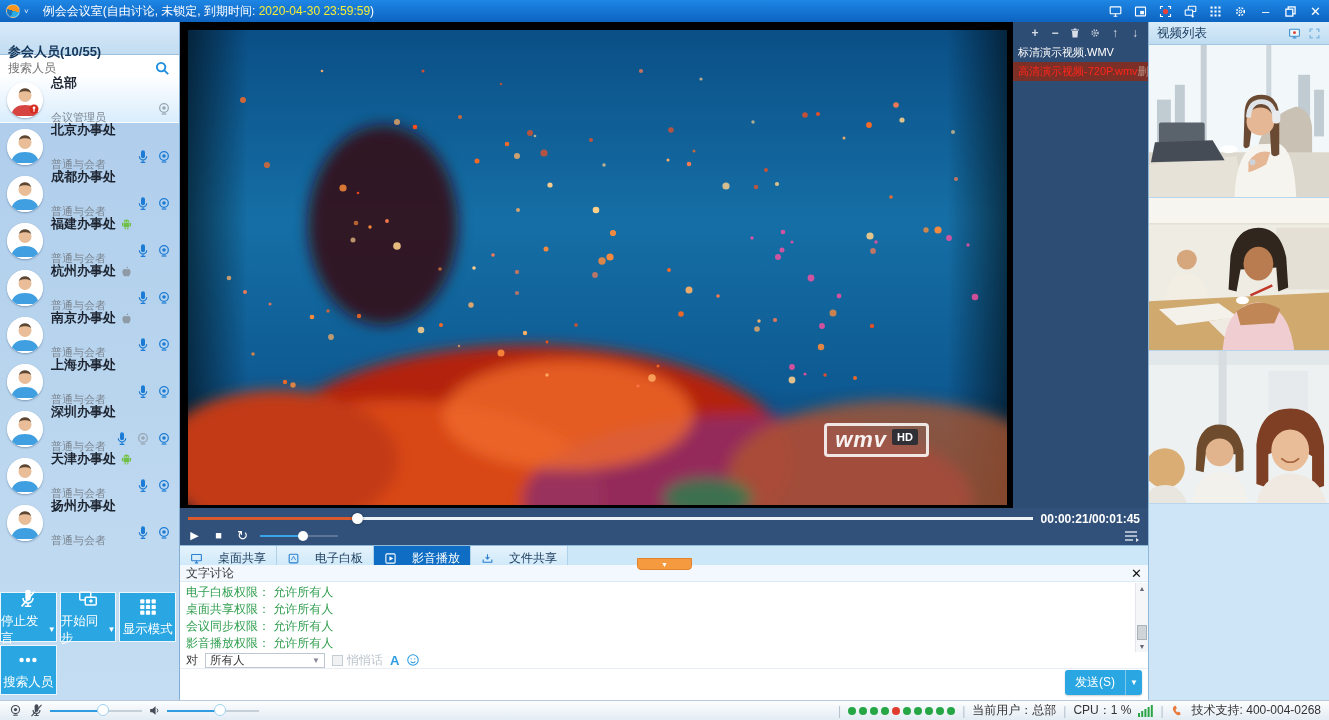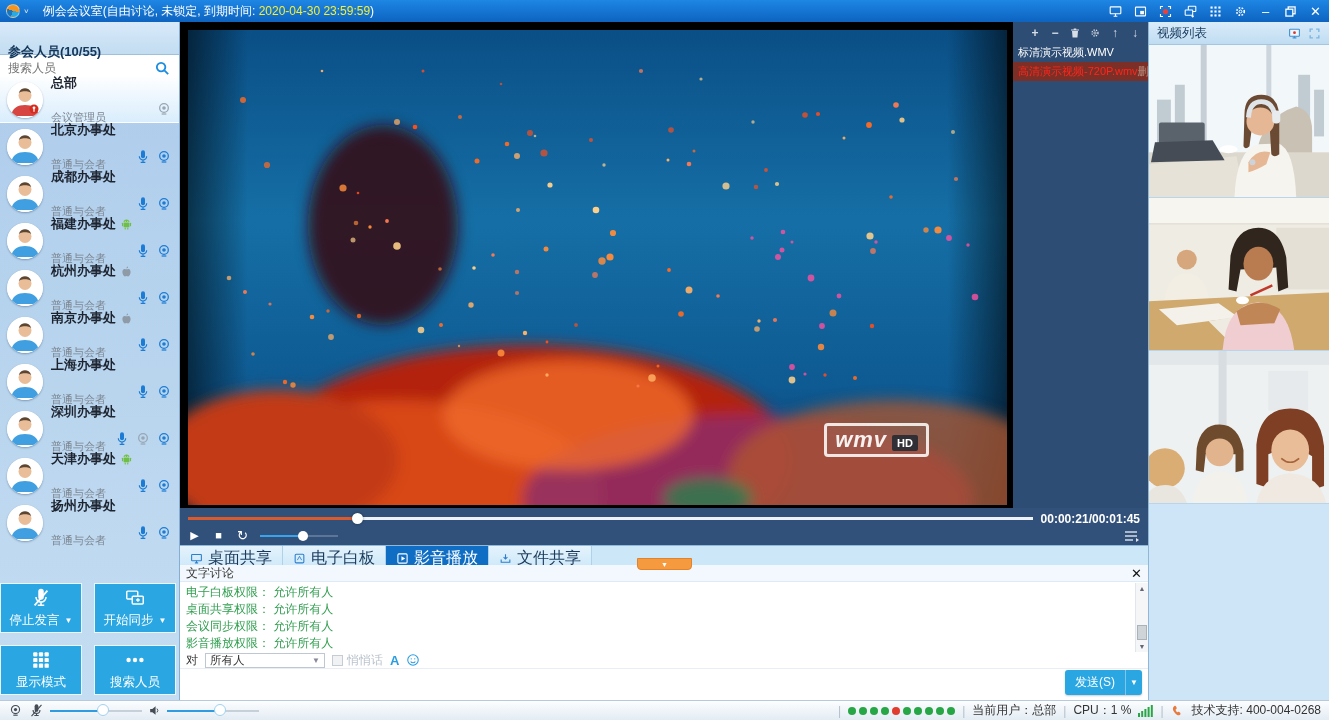--- a/index.html
+++ b/index.html
@@ -31,32 +31,32 @@
 .avatar svg{width:100%;height:100%}
 .pinfo{margin-left:8px;display:flex;flex-direction:column;justify-content:center;gap:18px;min-width:0}
 .pname-line{display:flex;align-items:center;gap:4px}
 .pname{font-size:13px;font-weight:bold;color:#1d2430;white-space:nowrap}
 .prole{font-size:11px;color:#7c8691}
 .plat{width:13px;height:13px;flex:none}
 .plat svg{width:100%;height:100%}
 .picons{margin-left:auto;display:flex;gap:5px;align-self:flex-end;padding-bottom:5px}
 .picons .ico{width:16px;height:16px;color:#1c7cd5;cursor:pointer}
 .picons .ico.idle{color:#98a6b4}
-.btn-grid{position:absolute;left:0;right:3px;bottom:5px;display:grid;grid-template-columns:1fr 1fr;grid-auto-rows:50px;gap:12px}
+.btn-grid{position:absolute;left:0;right:3px;bottom:5px;display:grid;grid-template-columns:1fr 1fr 1fr;grid-auto-rows:50px;gap:3px}
 .abtn{background:#2aa7e2;border:1px solid #eaf5fc;color:#fff;display:flex;flex-direction:column;align-items:center;justify-content:center;gap:3px;cursor:pointer}
 .abtn .bico{width:22px;height:22px}
 .abtn .blabel{font-size:12.5px;display:flex;align-items:center;gap:5px}
 .abtn .dd{font-size:8px}
 
 
 .center{position:absolute;left:180px;top:22px;width:968px;height:678px}
 .player{position:relative;width:100%;height:523px;background:#000}
 .video-art{position:absolute;left:8px;top:8px;width:819px;height:475px}
 .video-art > svg{width:100%;height:100%}
-.wmv-badge{position:absolute;right:78px;bottom:48px;display:flex;align-items:flex-end;gap:5px;border:3px solid rgba(255,255,255,.85);border-radius:4px;padding:3px 8px;background:rgba(150,150,150,.15)}
+.wmv-badge{position:absolute;right:78px;bottom:48px;display:flex;align-items:flex-start;gap:5px;border:3px solid rgba(255,255,255,.85);border-radius:4px;padding:3px 8px;background:rgba(150,150,150,.15)}
 .wmv-text{font-size:22px;font-weight:bold;font-style:italic;color:rgba(255,255,255,.92);letter-spacing:1px;line-height:1}
 .hd-box{background:rgba(40,45,52,.92);color:#fff;font-size:11px;font-weight:bold;padding:2px 5px;border-radius:2px}
 .side-panel{position:absolute;right:0;top:0;width:135px;height:486px;background:#2e4d74}
 .pl-toolbar{height:21px;display:flex;align-items:center;justify-content:flex-end;gap:8px;padding:0 7px;color:#d7dee8}
 .pl-toolbar .ico{width:12px;height:12px;cursor:pointer;font-size:12px;line-height:12px;text-align:center}
 .pl-item{height:19px;line-height:19px;font-size:11px;color:#fff;padding:0 5px;white-space:nowrap;overflow:hidden;cursor:pointer}
 .pl-item.selected{background:#7c2f26;color:#ff261c;display:flex;justify-content:space-between}
 .pl-del{color:#b98d7e}
 .controls{position:absolute;left:0;bottom:0;width:100%;height:37px;background:#31517b;padding:3px 8px 0}
 .seek-row{display:flex;align-items:center;height:15px;gap:8px}
@@ -68,21 +68,21 @@
 .btn-row{display:flex;align-items:center;gap:11px;height:19px;color:#fff}
 .pc{font-size:11px;cursor:pointer;width:13px;text-align:center;line-height:1}
 .vol{position:relative;width:78px;height:13px;cursor:pointer}
 .vol .track{position:absolute;top:5.5px;left:0;right:0;height:2px;background:#5d7697}
 .vol .prog{position:absolute;top:5.5px;left:0;height:2px;background:#3aa4ea}
 .vol .handle{position:absolute;top:1.5px;width:10px;height:10px;border-radius:50%;background:#fff;margin-left:-5px}
 .listico{margin-left:auto;cursor:pointer}
 
 
 .tabbar{position:absolute;top:523px;left:0;width:100%;height:20px;background:#cbe7f8;border-top:1px solid #8fb9d9;display:flex}
-.tab{display:flex;align-items:center;gap:5px;padding:12px 10px;font-size:16px;color:#1a3a5c;border-right:1px solid #aed2ea;cursor:pointer;background:linear-gradient(#e4f3fc,#cbe7f8)}
+.tab{display:flex;align-items:center;gap:15px;padding:12px 10px;font-size:12px;color:#1a3a5c;border-right:1px solid #aed2ea;cursor:pointer;background:linear-gradient(#e4f3fc,#cbe7f8)}
 .tab .tico{width:13px;height:13px;color:#2a7fd0}
 .tab.active{background:#0f6ec4;color:#fff}
 .tab.active .tico{color:#fff}
 .collapse-handle{position:absolute;top:536px;left:457px;width:55px;height:12px;background:#f59a3e;border:1px solid #e2832b;border-radius:0 0 4px 4px;display:flex;align-items:center;justify-content:center;color:#fff;font-size:7px;cursor:pointer;z-index:6;line-height:1}
 
 
 .chat{position:absolute;top:543px;left:0;width:100%;height:135px;background:#fff}
 .chat-head{height:17px;background:#f2f8fd;border-bottom:1px solid #dcebf5;display:flex;align-items:center;padding:8px 6px;font-size:12px;color:#333}
 .chat-close{margin-left:auto;font-size:13px;color:#111;cursor:pointer;font-weight:bold;line-height:1}
 .chat-msgs{position:absolute;top:18px;left:0;right:13px;height:69px;overflow:hidden;padding:1px 6px}

